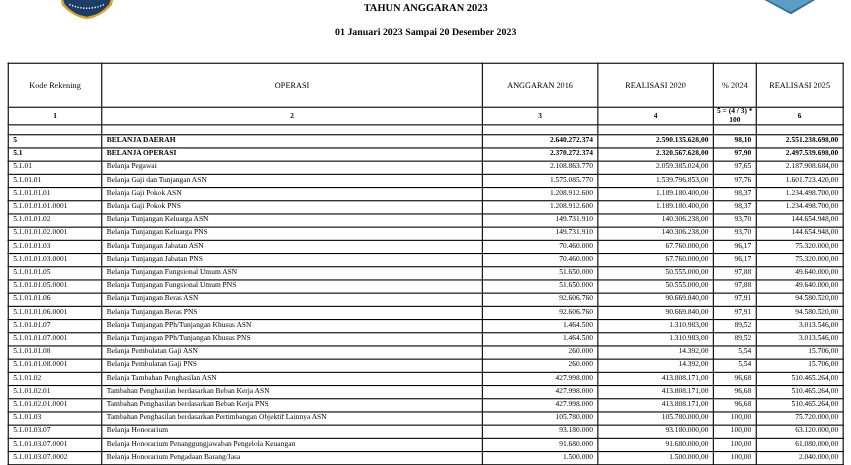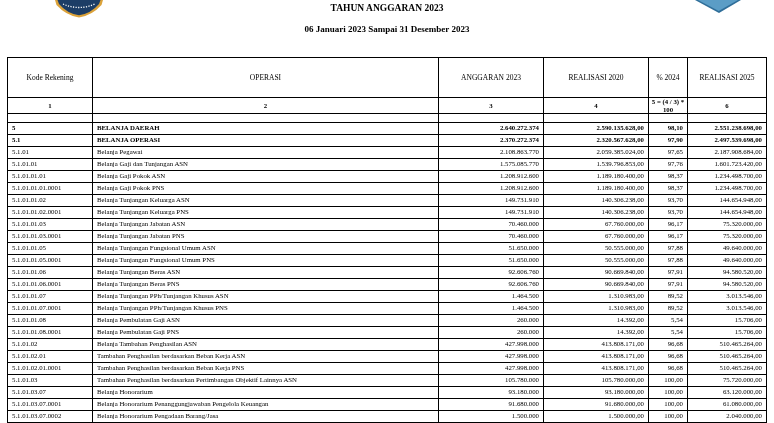--- a/index.html
+++ b/index.html
@@ -37,36 +37,36 @@
     <path d="M2.5,0 L45.5,0 L44,4 Q36,13.5 24,15.3 Q12,13.5 4,4 Z" fill="#1c3d66"></path>
     <path d="M8,4 Q24,11 40,4" fill="none" stroke="#ffffff" stroke-width="1.3" stroke-dasharray="1.2,1.4"></path>
   </svg>
 
   <svg class="logo logo-right" viewBox="0 0 46 13" xmlns="http://www.w3.org/2000/svg">
     <path d="M0,0 L46,0 L24,13 Z" fill="#2f6e99"></path>
     <path d="M3,0 L43,0 L23.7,11 Z" fill="#5b9dc6"></path>
   </svg>
 
   <div class="title1">TAHUN ANGGARAN 2023</div>
-  <div class="title2">06 Januari 2023 Sampai 31 Desember 2023</div>
+  <div class="title2">01 Januari 2023 Sampai 20 Desember 2023</div>
 
   <table>
     <colgroup>
       <col style="width:85px">
         <col style="width:346px">
         <col style="width:105px">
       <col style="width:105px">
         <col style="width:39px">
         <col style="width:79px">
     </colgroup>
     <thead>
       <tr>
         <th>Kode Rekening</th>
         <th>OPERASI</th>
-        <th>ANGGARAN 2023</th>
+        <th>ANGGARAN 2016</th>
         <th>REALISASI 2020</th>
         <th>% 2024</th>
         <th>REALISASI 2025</th>
       </tr>
       <tr class="num-row">
         <td>1</td>
         <td>2</td>
         <td>3</td>
         <td>4</td>
         <td>5 = (4 / 3) * 100</td>

